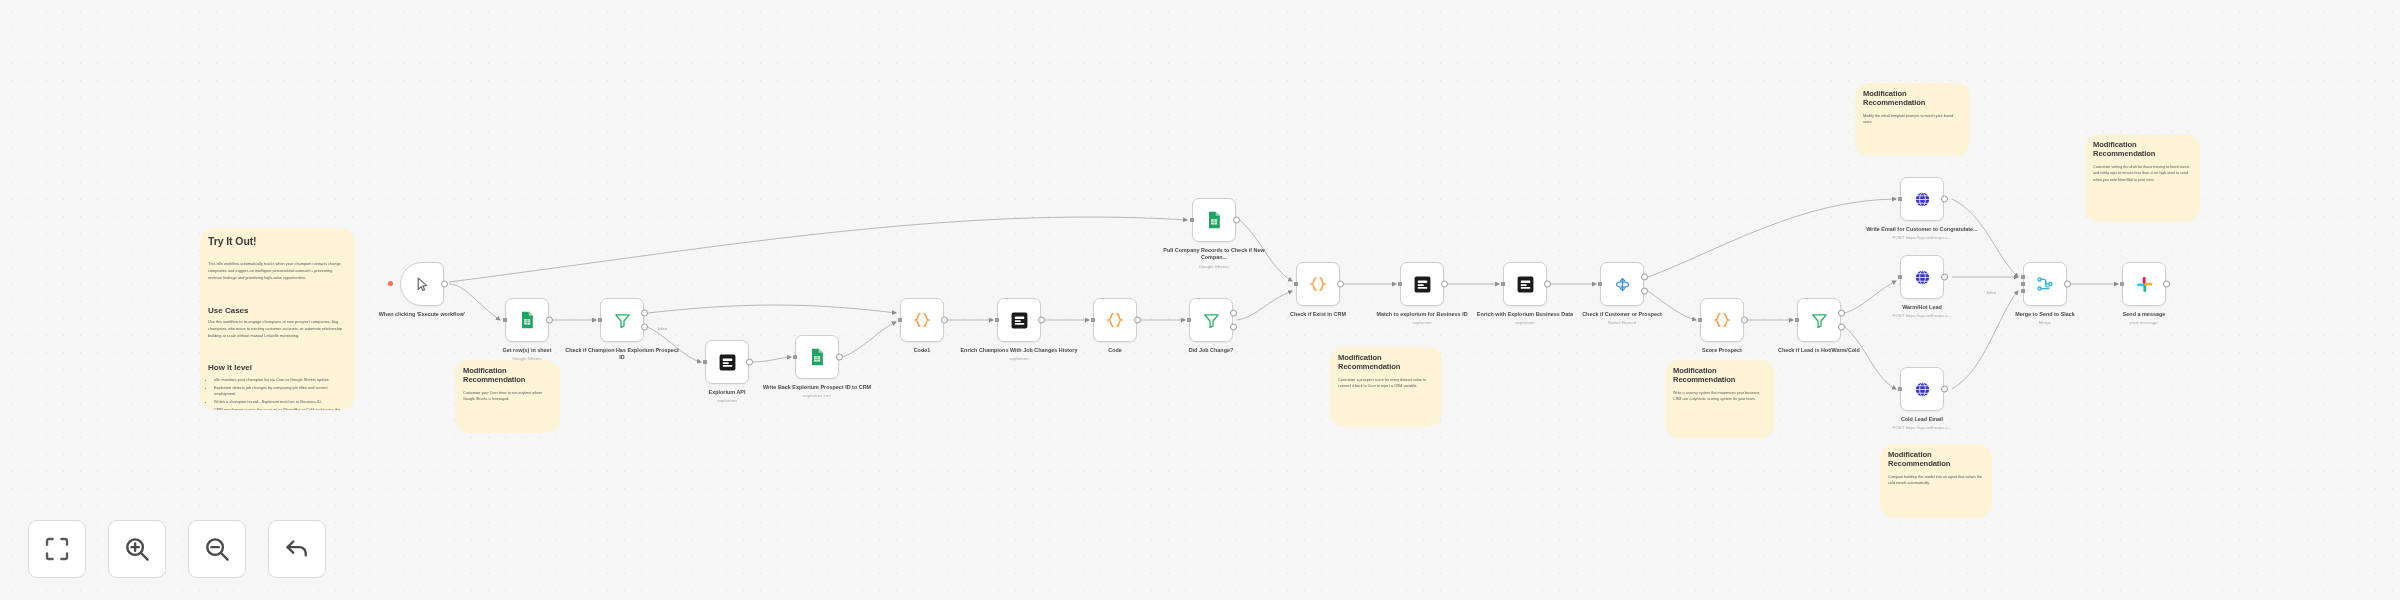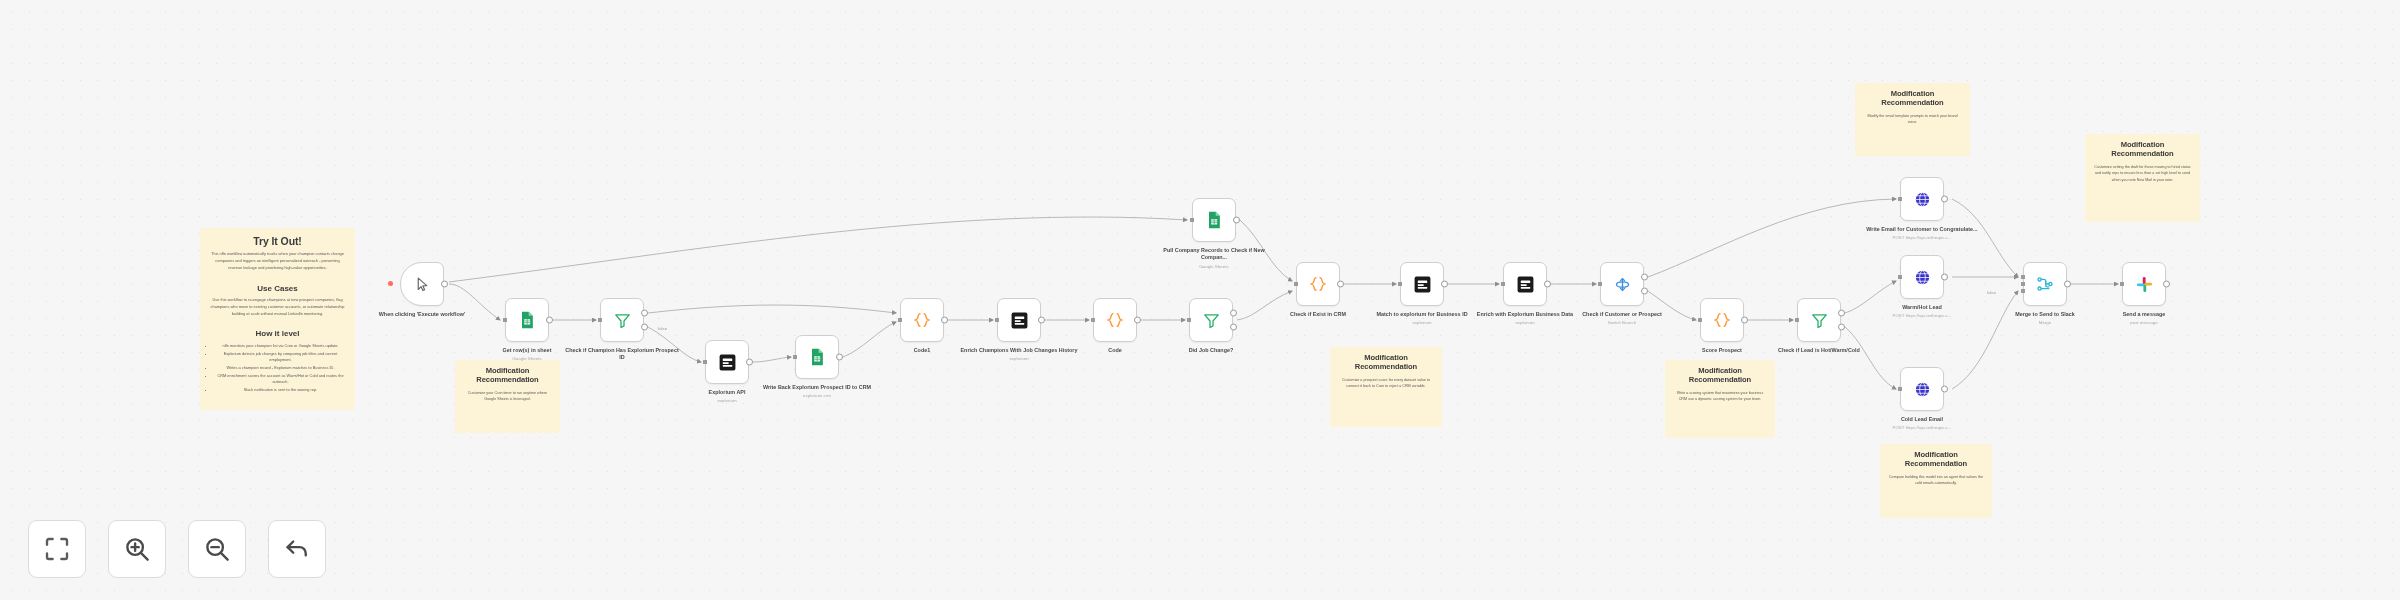--- a/index.html
+++ b/index.html
@@ -98,40 +98,39 @@
     width: 5px; height: 5px;
     border-radius: 50%;
     background: #ff6d5a;
     z-index: 6;
   }
 
   
   .sticky {
     position: absolute;
     background: #fdf3d7;
-    border-radius: 2px;
+    border-radius: 14px;
     padding: 7px 8px;
     z-index: 2;
     overflow: hidden;
-    text-align: center;
   }
   .sticky h2 {
     font-size: 10.5px;
     line-height: 1.18;
     font-weight: 700;
     color: #3b3b3b;
-    margin-bottom: 4px;
+    margin-bottom: 14px;
     letter-spacing: -0.1px;
   }
   .sticky h3 {
     font-size: 8px;
     line-height: 1.2;
     font-weight: 700;
     color: #3b3b3b;
-    margin: 12px 0 4px;
+    margin: 24px 0 4px;
   }
   .sticky p {
     font-size: 3.9px;
     line-height: 1.72;
     color: #5a5a5a;
   }
   .sticky ul { margin: 0; padding-left: 6px; }
   .sticky li {
     font-size: 3.9px;
     line-height: 1.72;

